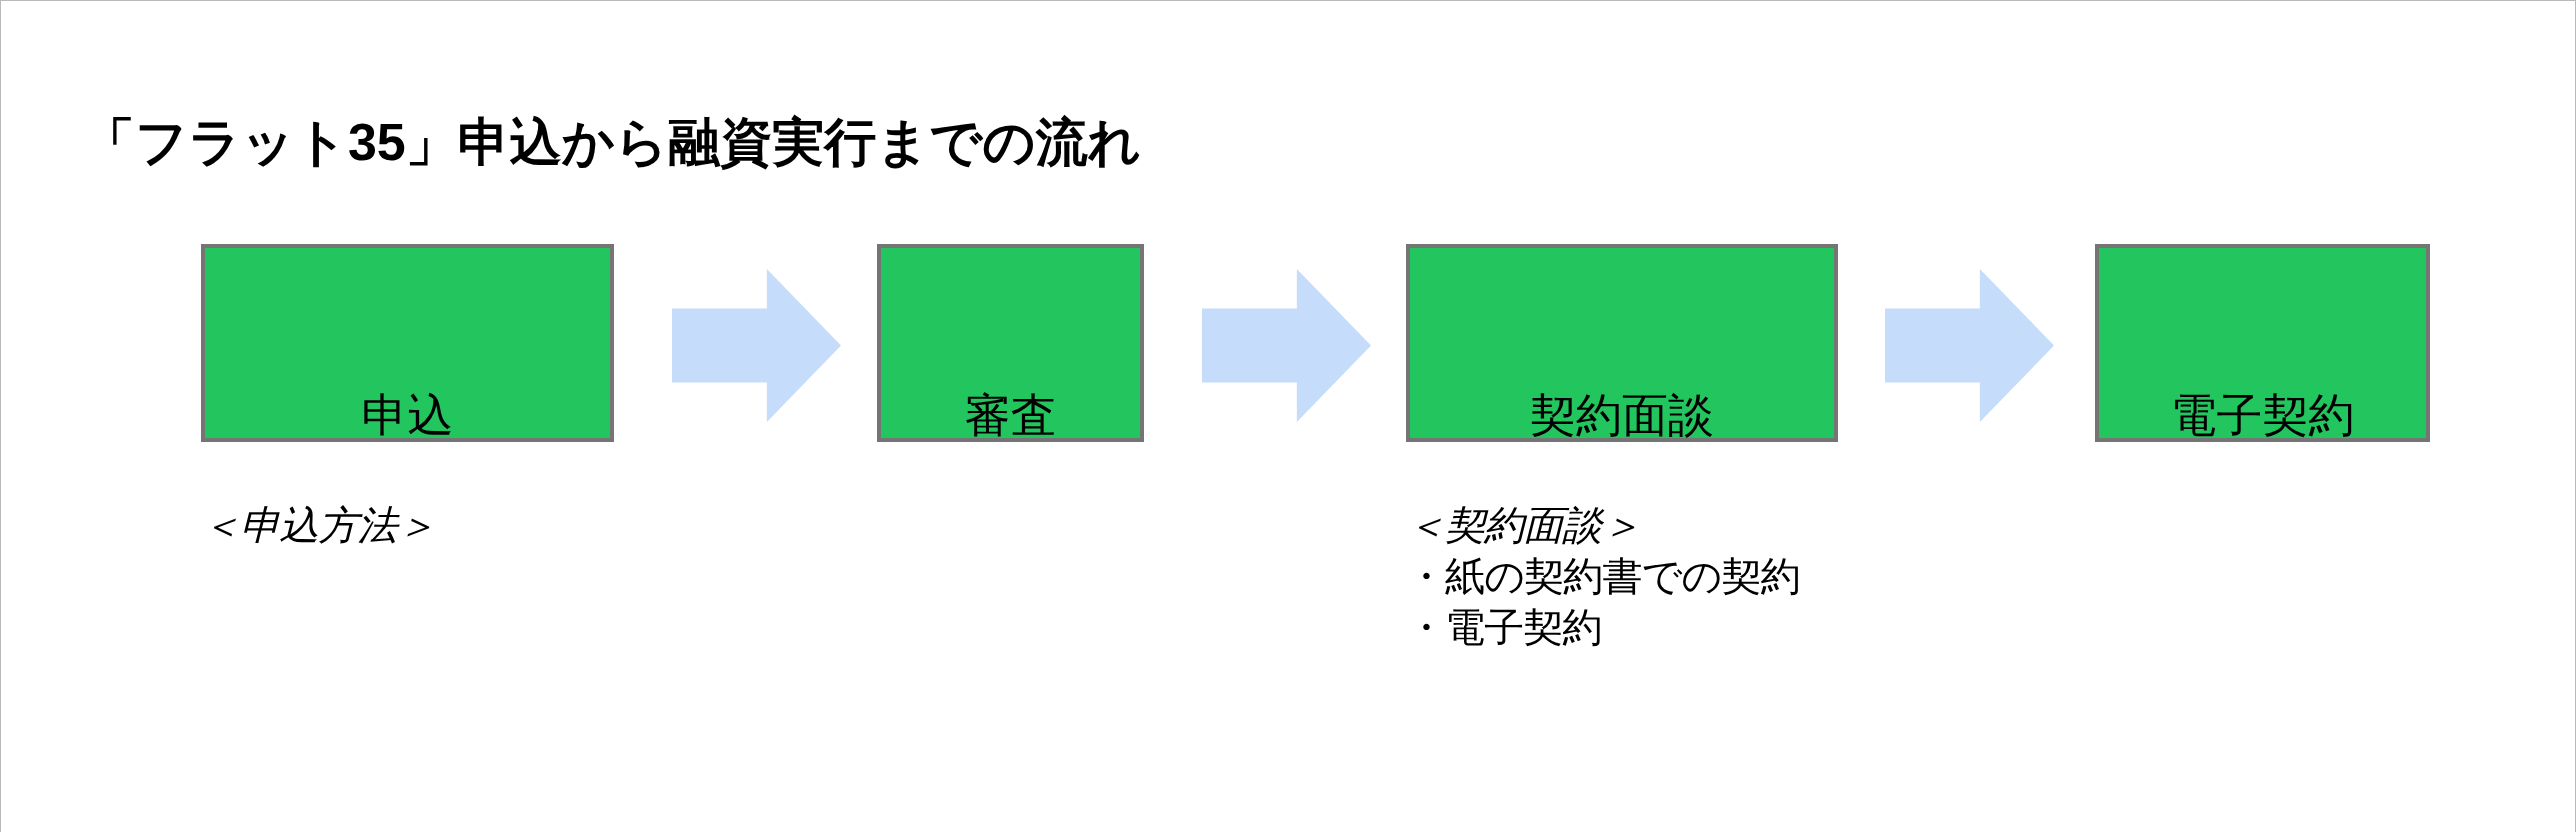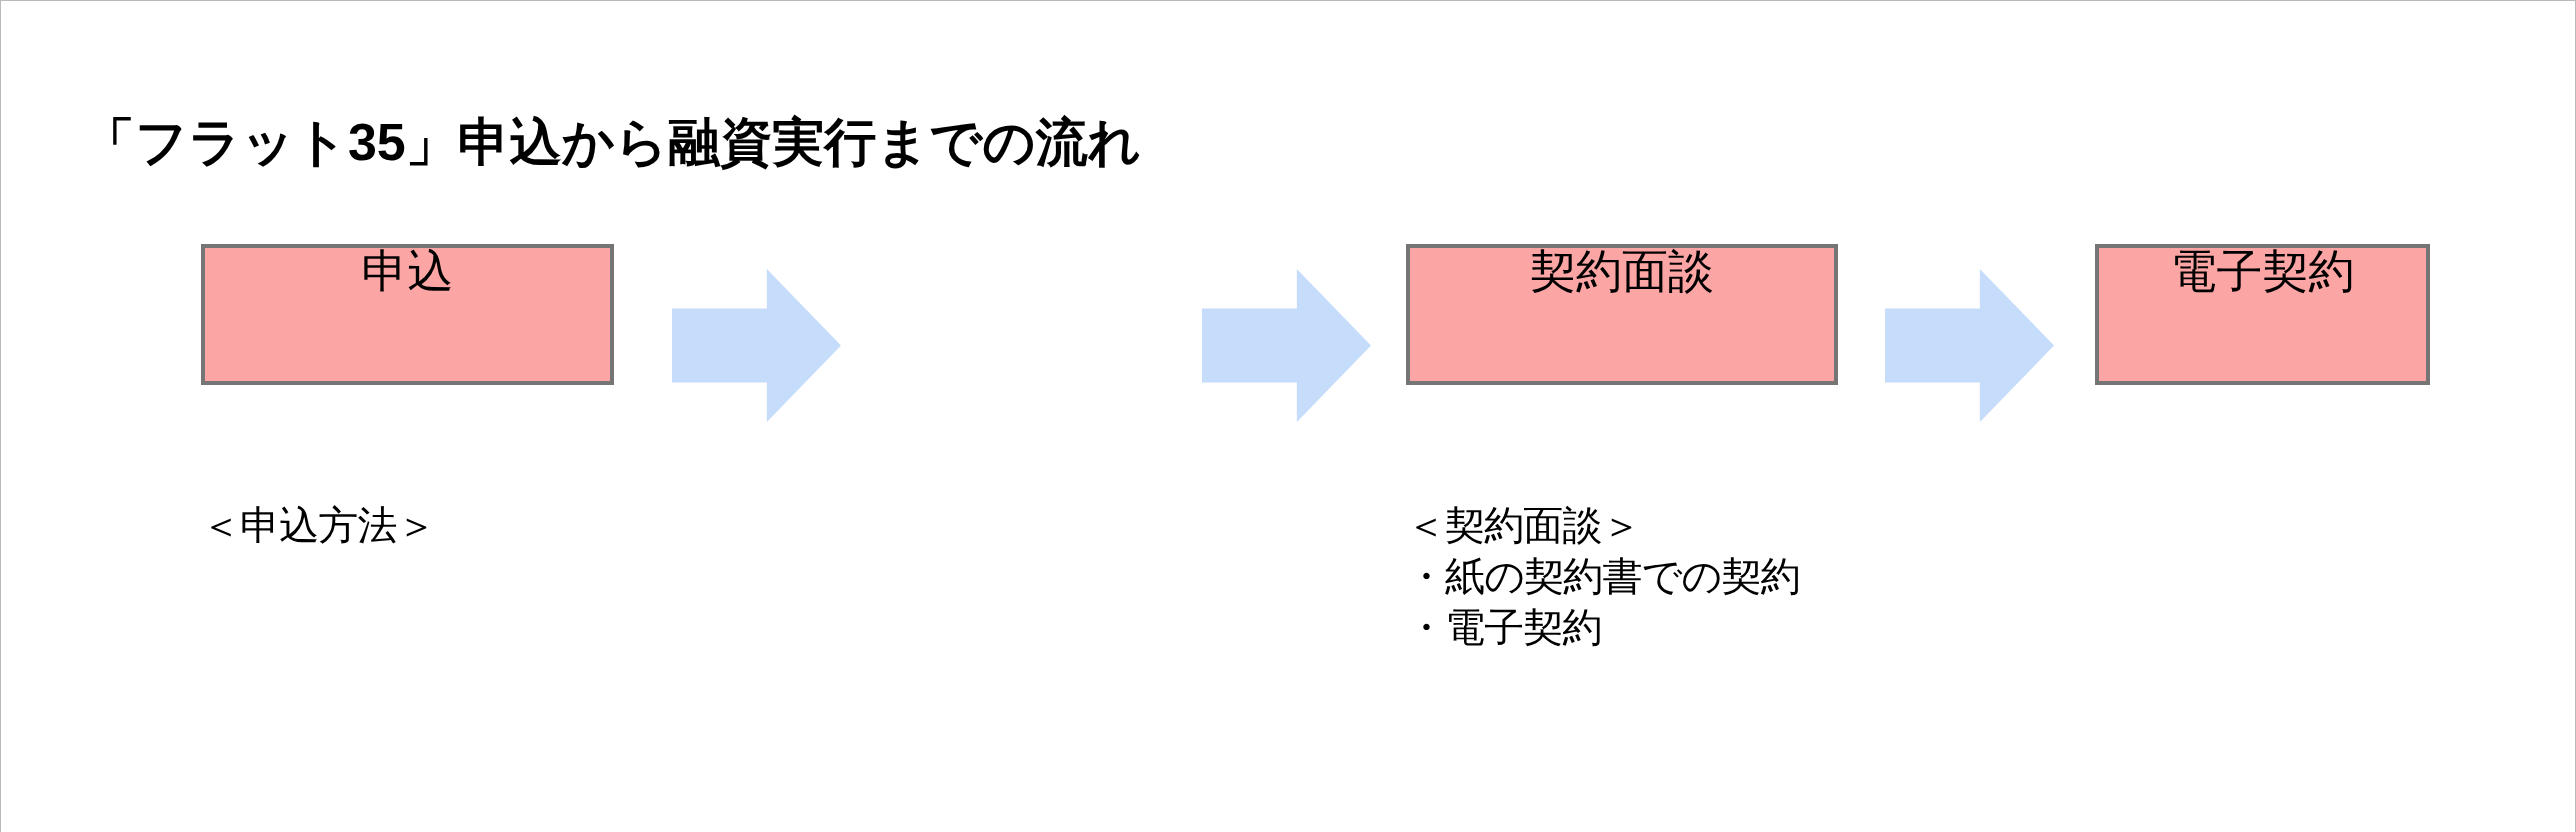--- a/index.html
+++ b/index.html
@@ -31,26 +31,26 @@
     line-height: 1.2;
     color: #000000;
     white-space: nowrap;
     letter-spacing: 0px;
   }
 
   
   .process-box {
     position: absolute;
     top: 243px;
-    height: 141px;
+    height: 198px;
     box-sizing: border-box;
-    background: #fca5a5;
+    background: #22c55e;
     border: 4.3px solid #757575;
     display: flex;
-    align-items: flex-start;
+    align-items: flex-end;
     justify-content: center;
   }
   .process-box .box-label {
     font-size: 46px;
     font-weight: normal;
     color: #000000;
     line-height: 1;
     white-space: nowrap;
   }
 
@@ -78,20 +78,21 @@
     color: #000000;
   }
   #note-application { left: 200px;  top: 499px; }
   #note-contract    { left: 1405px; top: 499px; }
 
   .note-heading {
     font-size: 40px;
     line-height: 1.28;
     white-space: nowrap;
     letter-spacing: -0.9px;
+    font-style: italic;
   }
   .note-item {
     font-size: 40px;
     line-height: 1.28;
     white-space: nowrap;
     letter-spacing: -0.9px;
   }
   .note-item .bullet { font-size: 40px; }
   .note-item .strong {
     font-weight: bold;
@@ -113,20 +114,23 @@
   <div class="process-box" id="box-step-1">
     <span class="box-label">申込</span>
   </div>
 
   <div class="flow-arrow" id="arrow-1-2">
     <svg viewBox="0 0 196 178" preserveAspectRatio="none">
       <polygon points="0,46 110,46 110,0 196,89 110,178 110,132 0,132" fill="#c5dcfa"></polygon>
     </svg>
   </div>
 
+  <div class="process-box" id="box-step-2">
+    <span class="box-label">審査</span>
+  </div>
 
   <div class="flow-arrow" id="arrow-2-3">
     <svg viewBox="0 0 196 178" preserveAspectRatio="none">
       <polygon points="0,46 110,46 110,0 196,89 110,178 110,132 0,132" fill="#c5dcfa"></polygon>
     </svg>
   </div>
 
   <div class="process-box" id="box-step-3">
     <span class="box-label">契約面談</span>
   </div>

